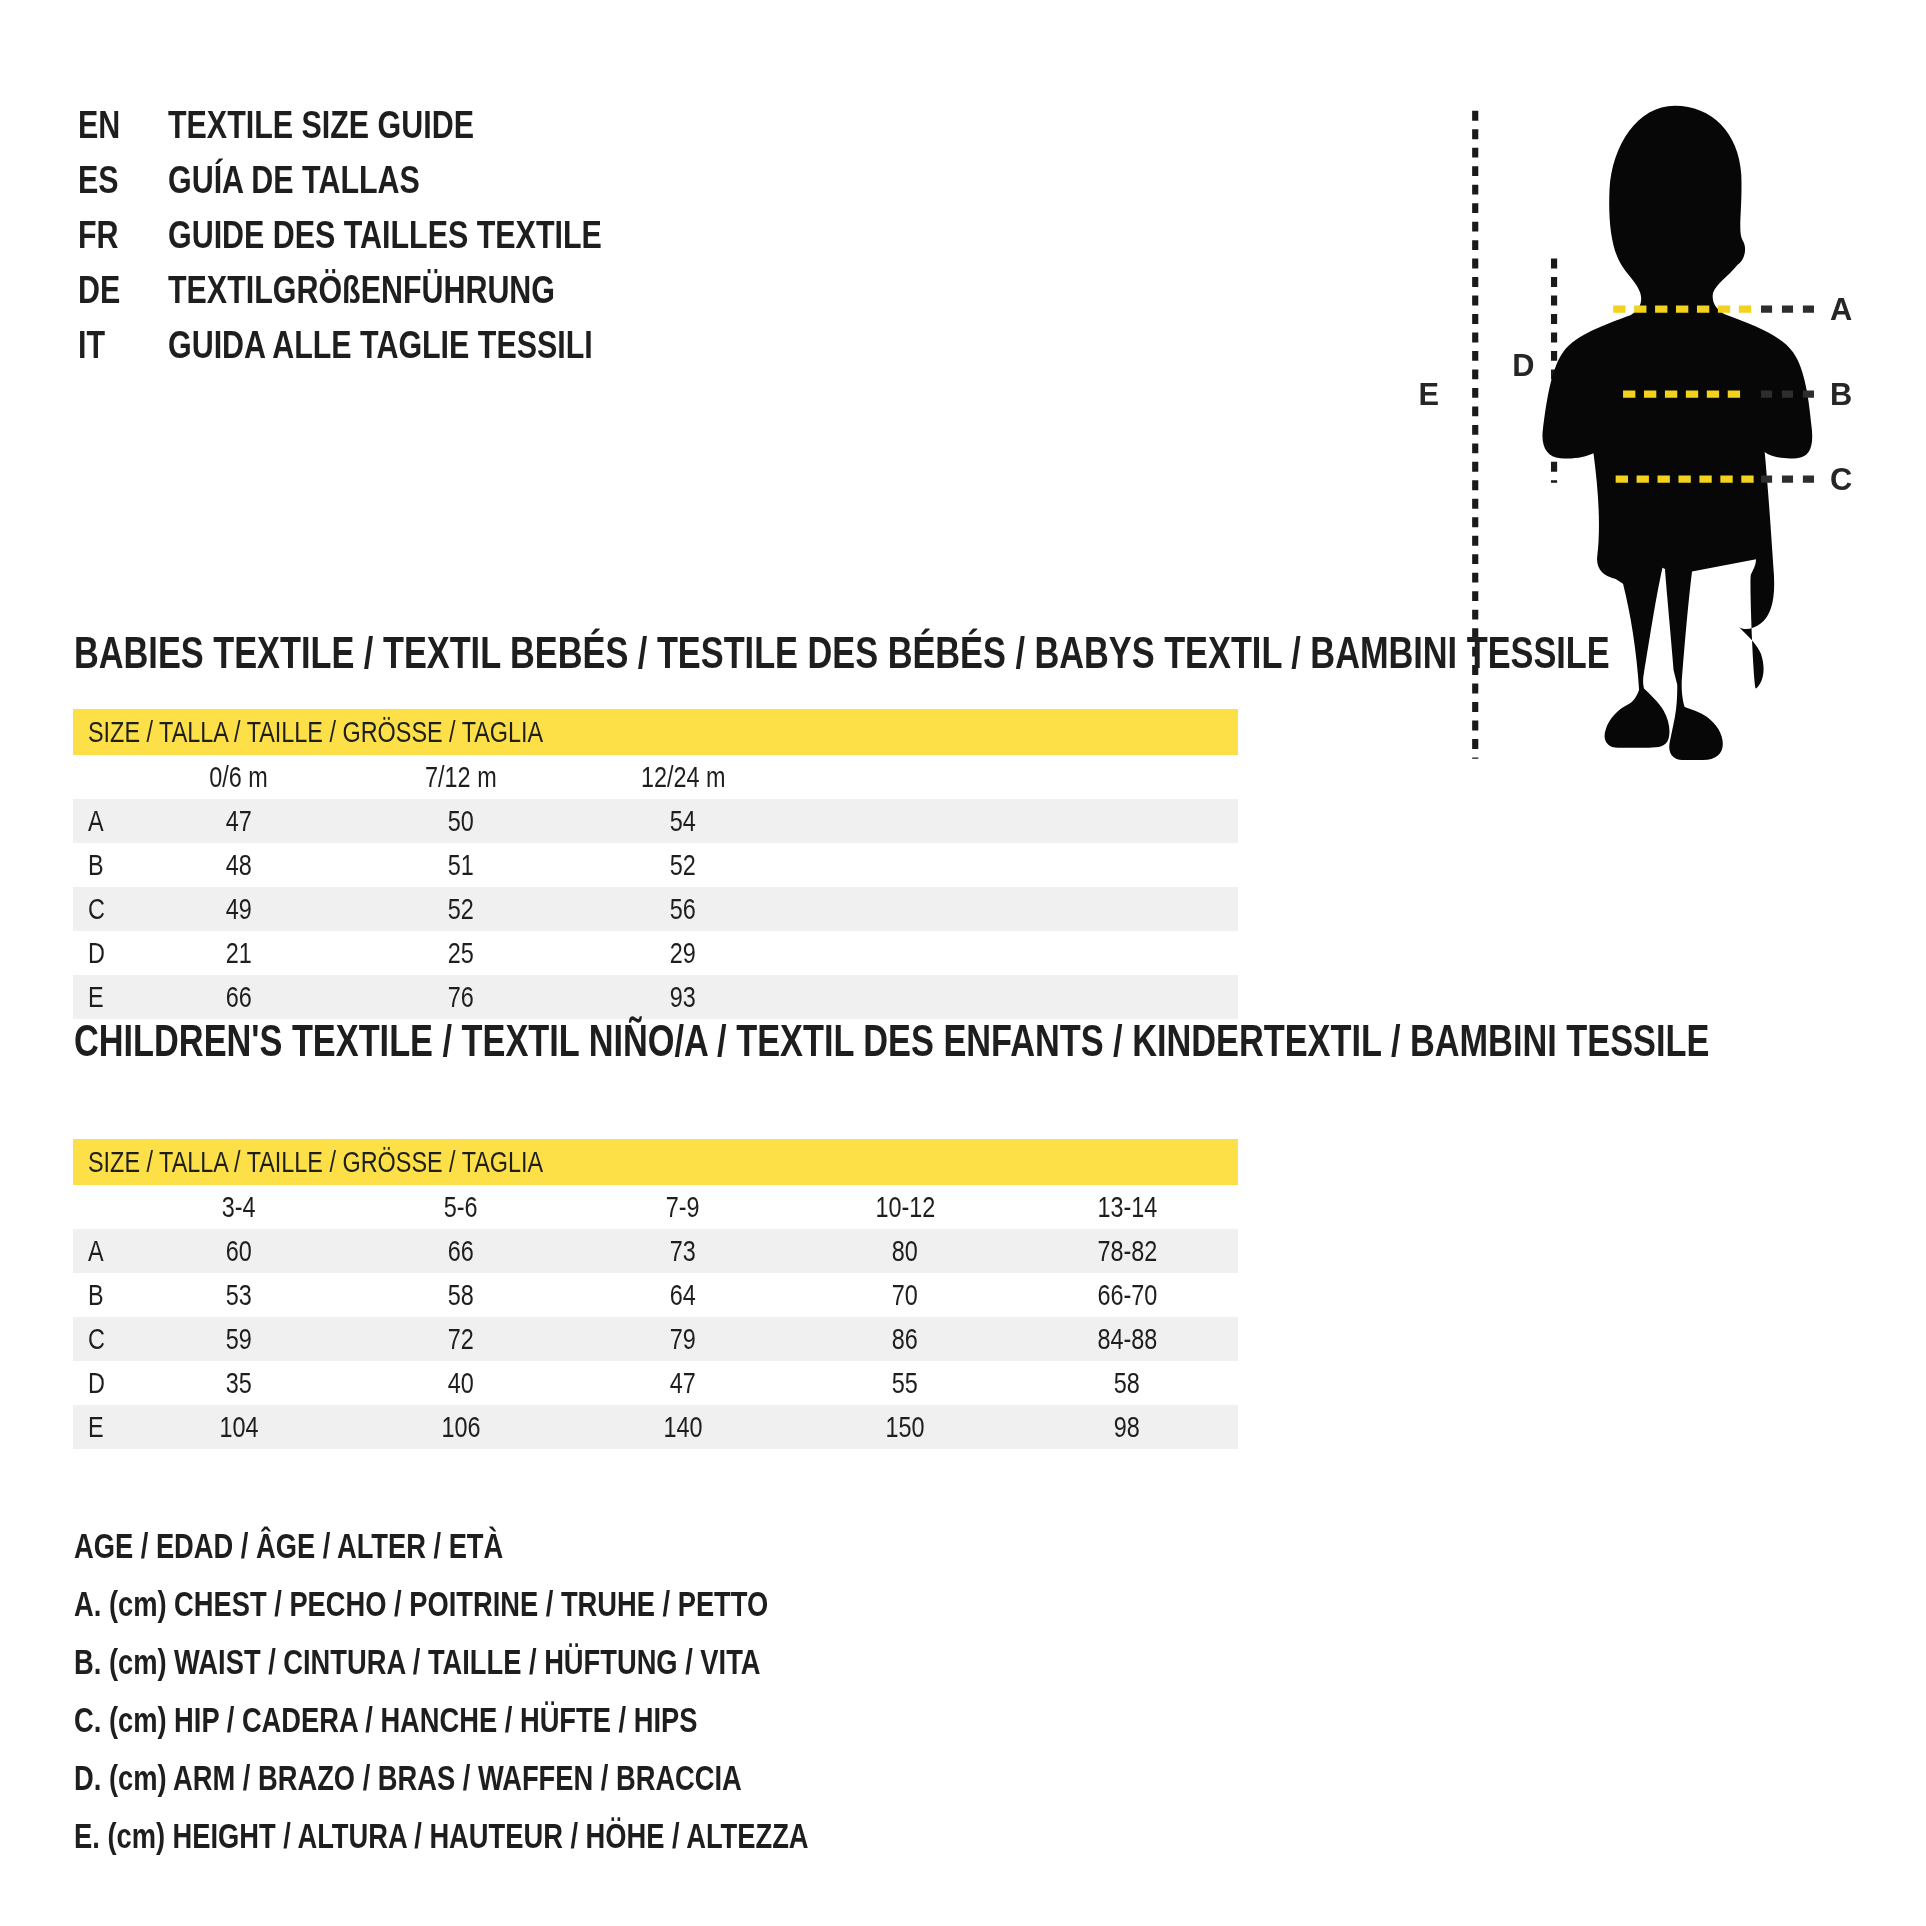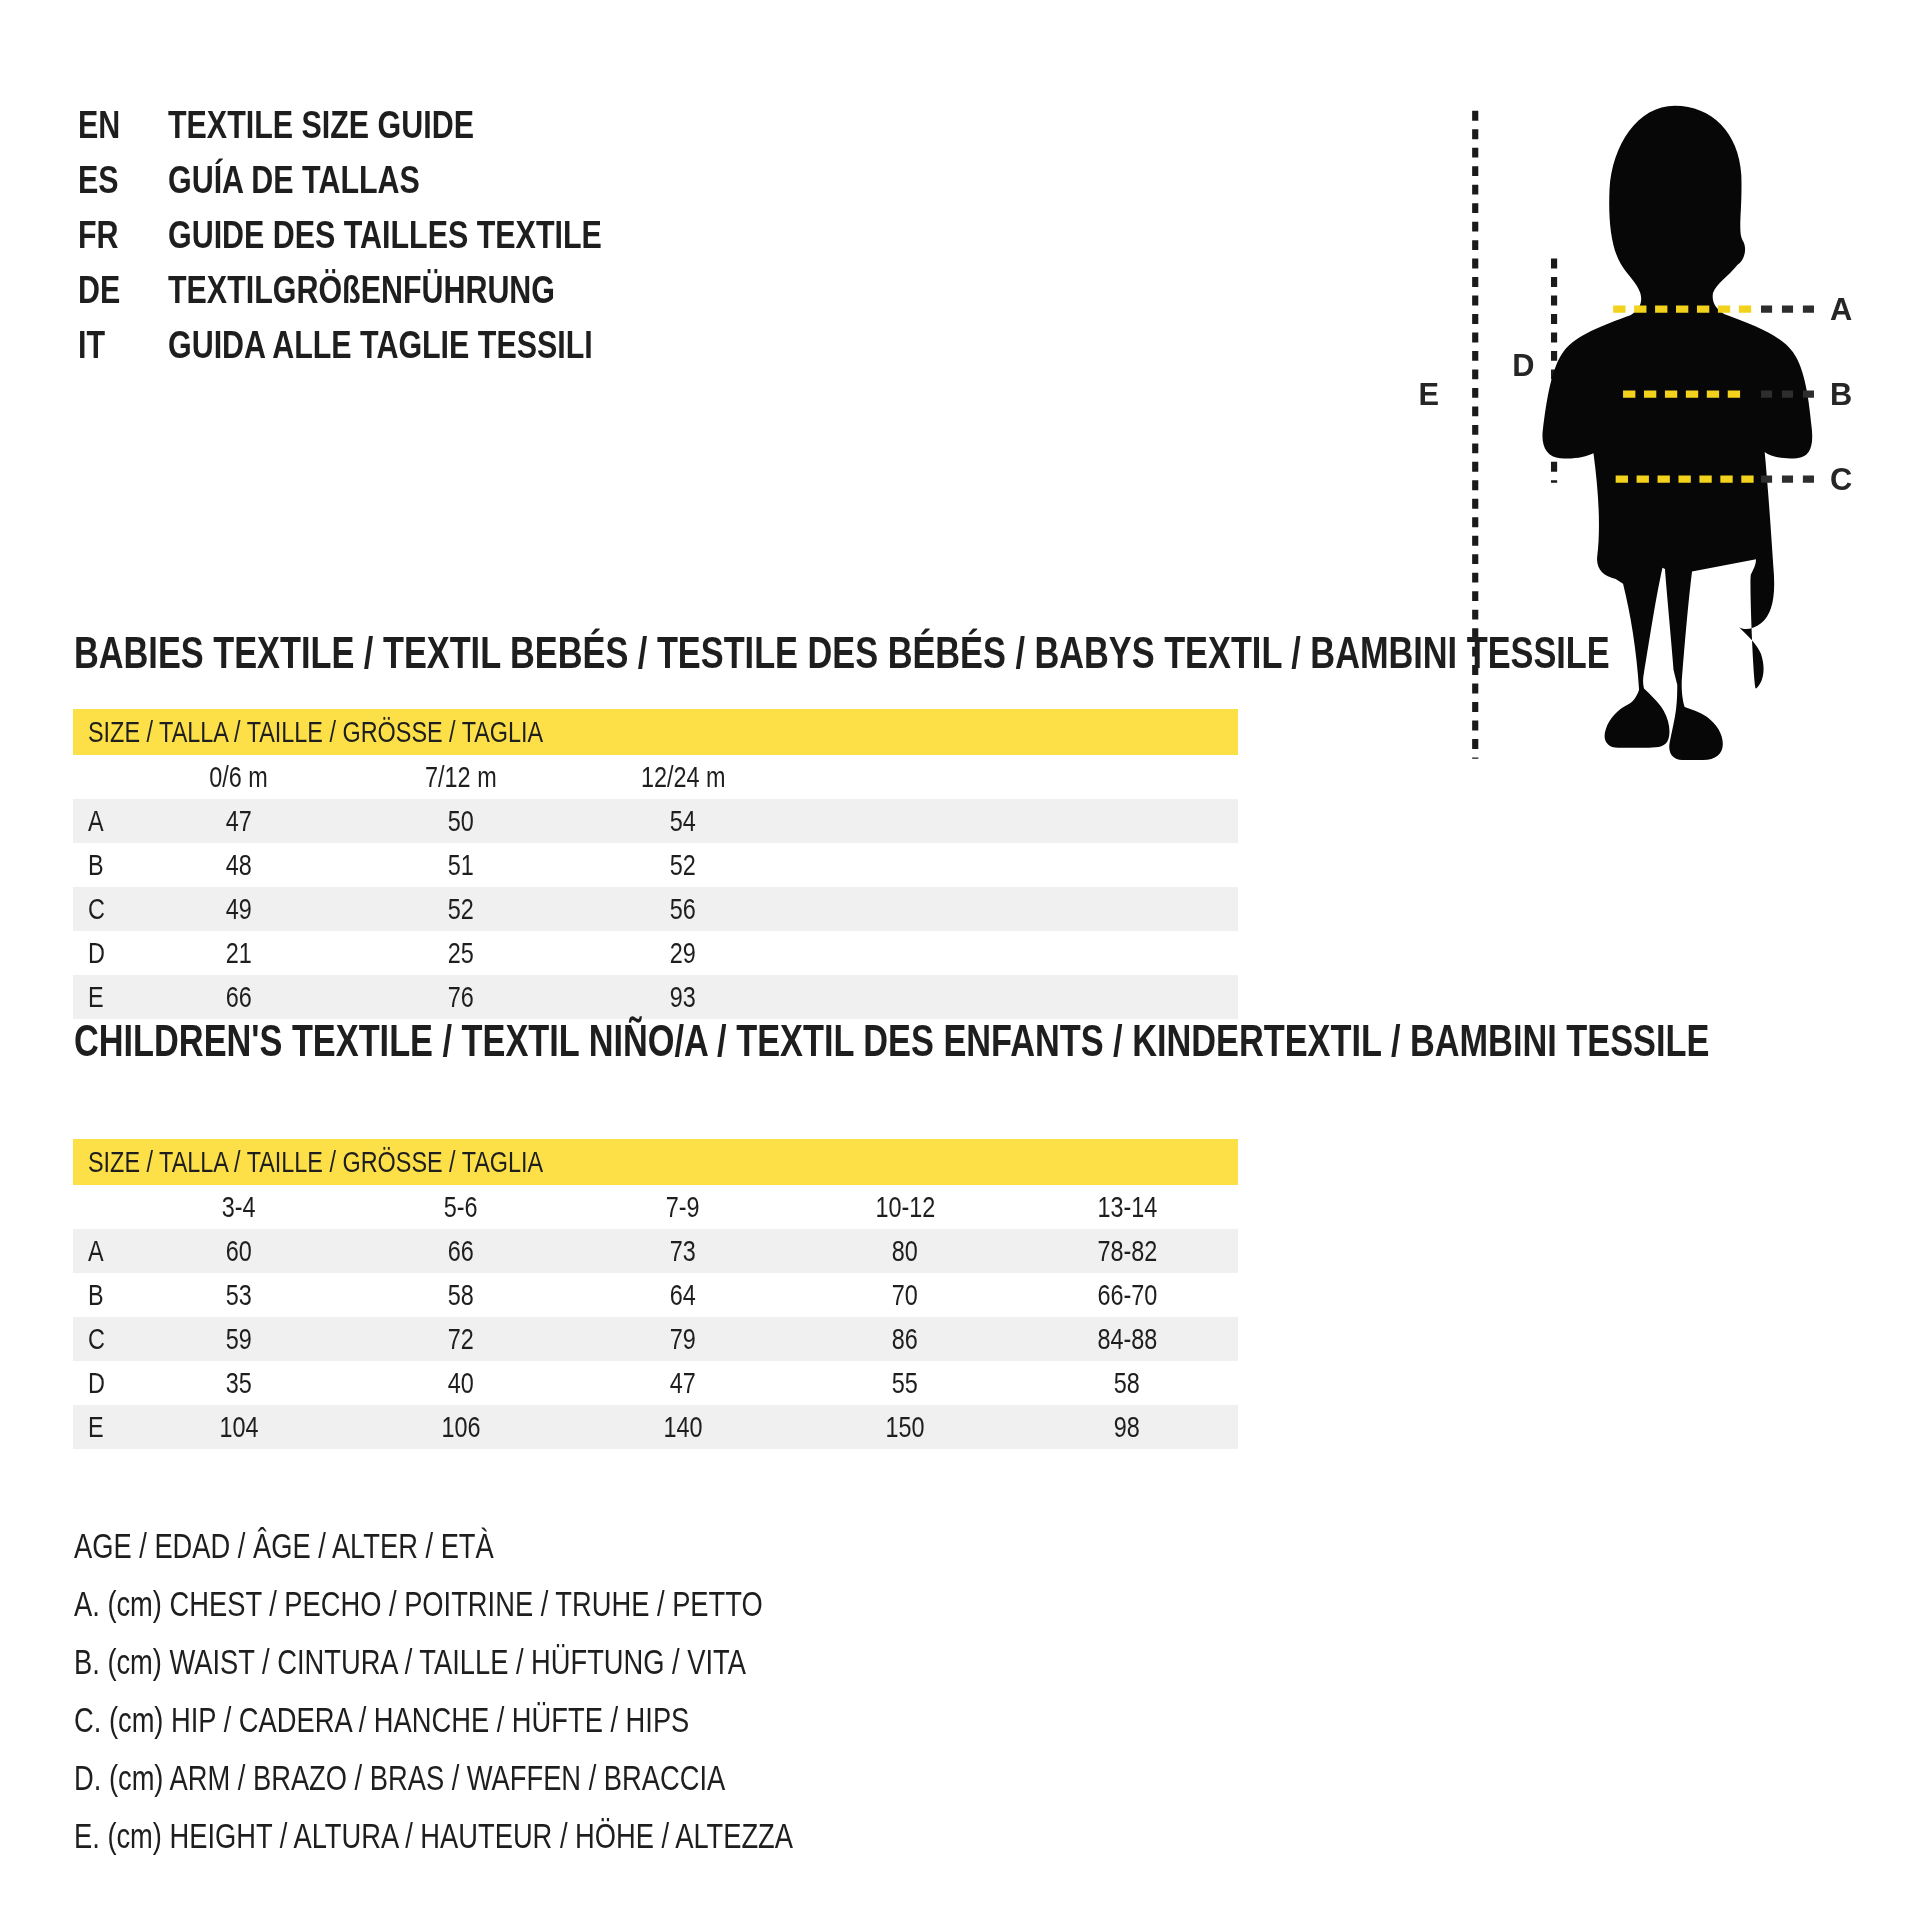--- a/index.html
+++ b/index.html
@@ -29,21 +29,21 @@
   .t-babies{top:709px;}
   .t-children{top:1139px;}
   .size-band{height:46px;background:#fde047;display:flex;align-items:center;padding-left:15px;box-sizing:border-box;font-size:30px;}
   .t-row{display:grid;grid-template-columns:55px repeat(5,222px);height:44px;align-items:center;font-size:30px;}
   .t-row.striped{background:#f0f0f0;}
   .t-label{padding-left:15px;text-align:left;}
   .t-cell{text-align:center;}
 
   
   .legend-block{position:absolute;left:74px;top:1517px;}
-  .legend-line{height:58px;display:flex;align-items:center;font-weight:400;font-size:35px;white-space:nowrap;}
+  .legend-line{height:58px;display:flex;align-items:center;font-weight:700;font-size:35px;white-space:nowrap;}
 </style>
 </head>
 <body>
 
 <div class="lang-block">
   <div class="lang-row">
     <span class="lang-code"><span class="cond">EN</span></span>
     <span class="lang-label"><span class="cond">TEXTILE SIZE GUIDE</span></span>
   </div>
   <div class="lang-row">

